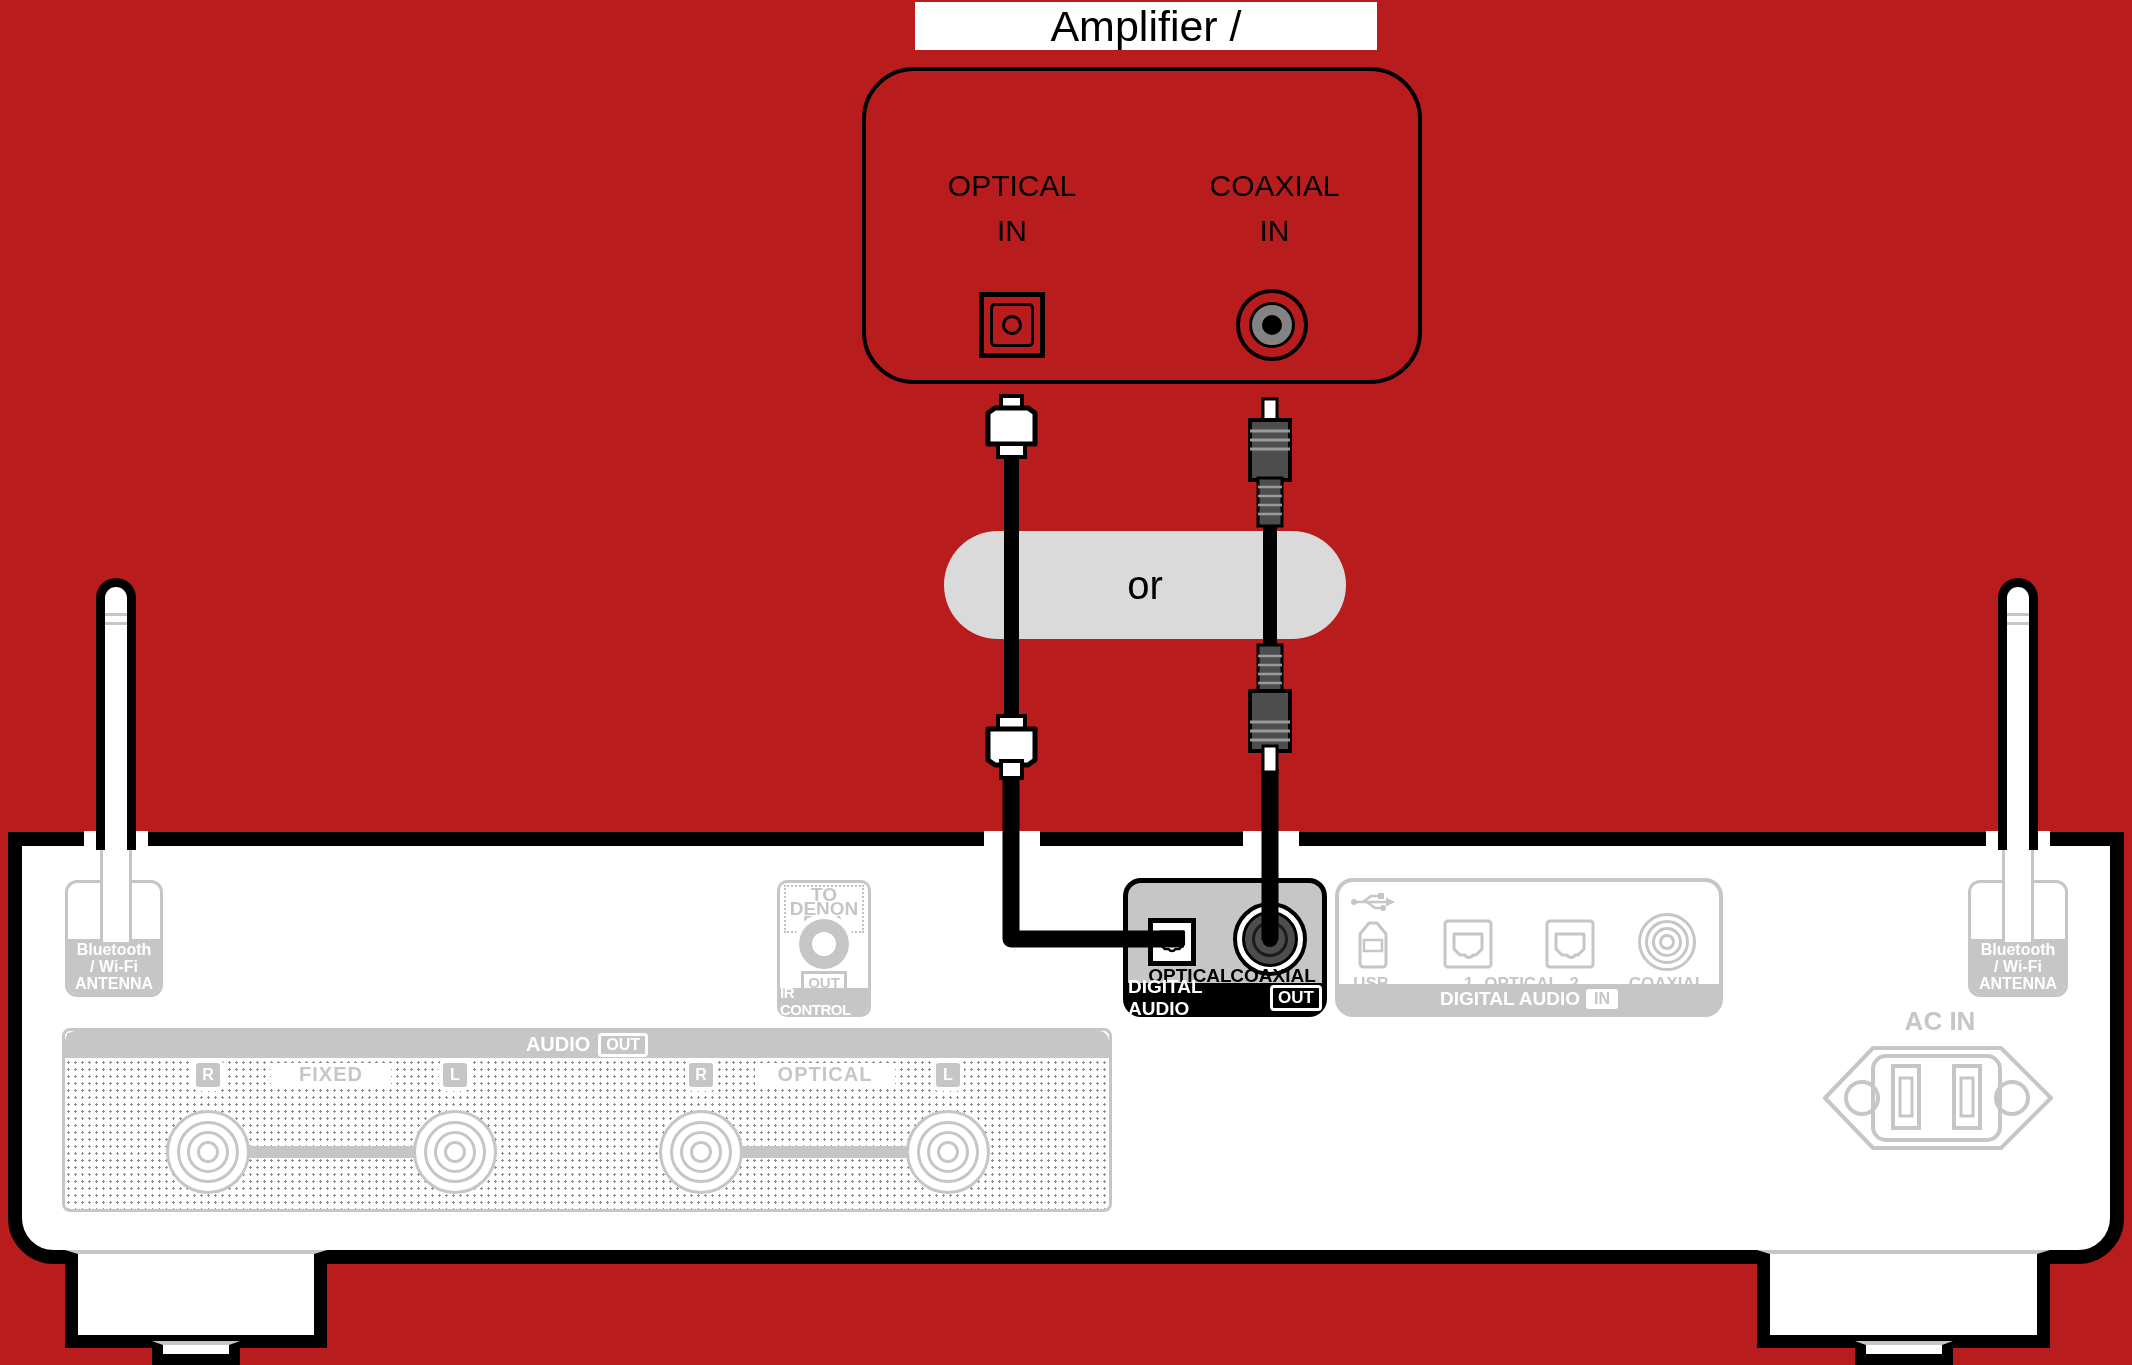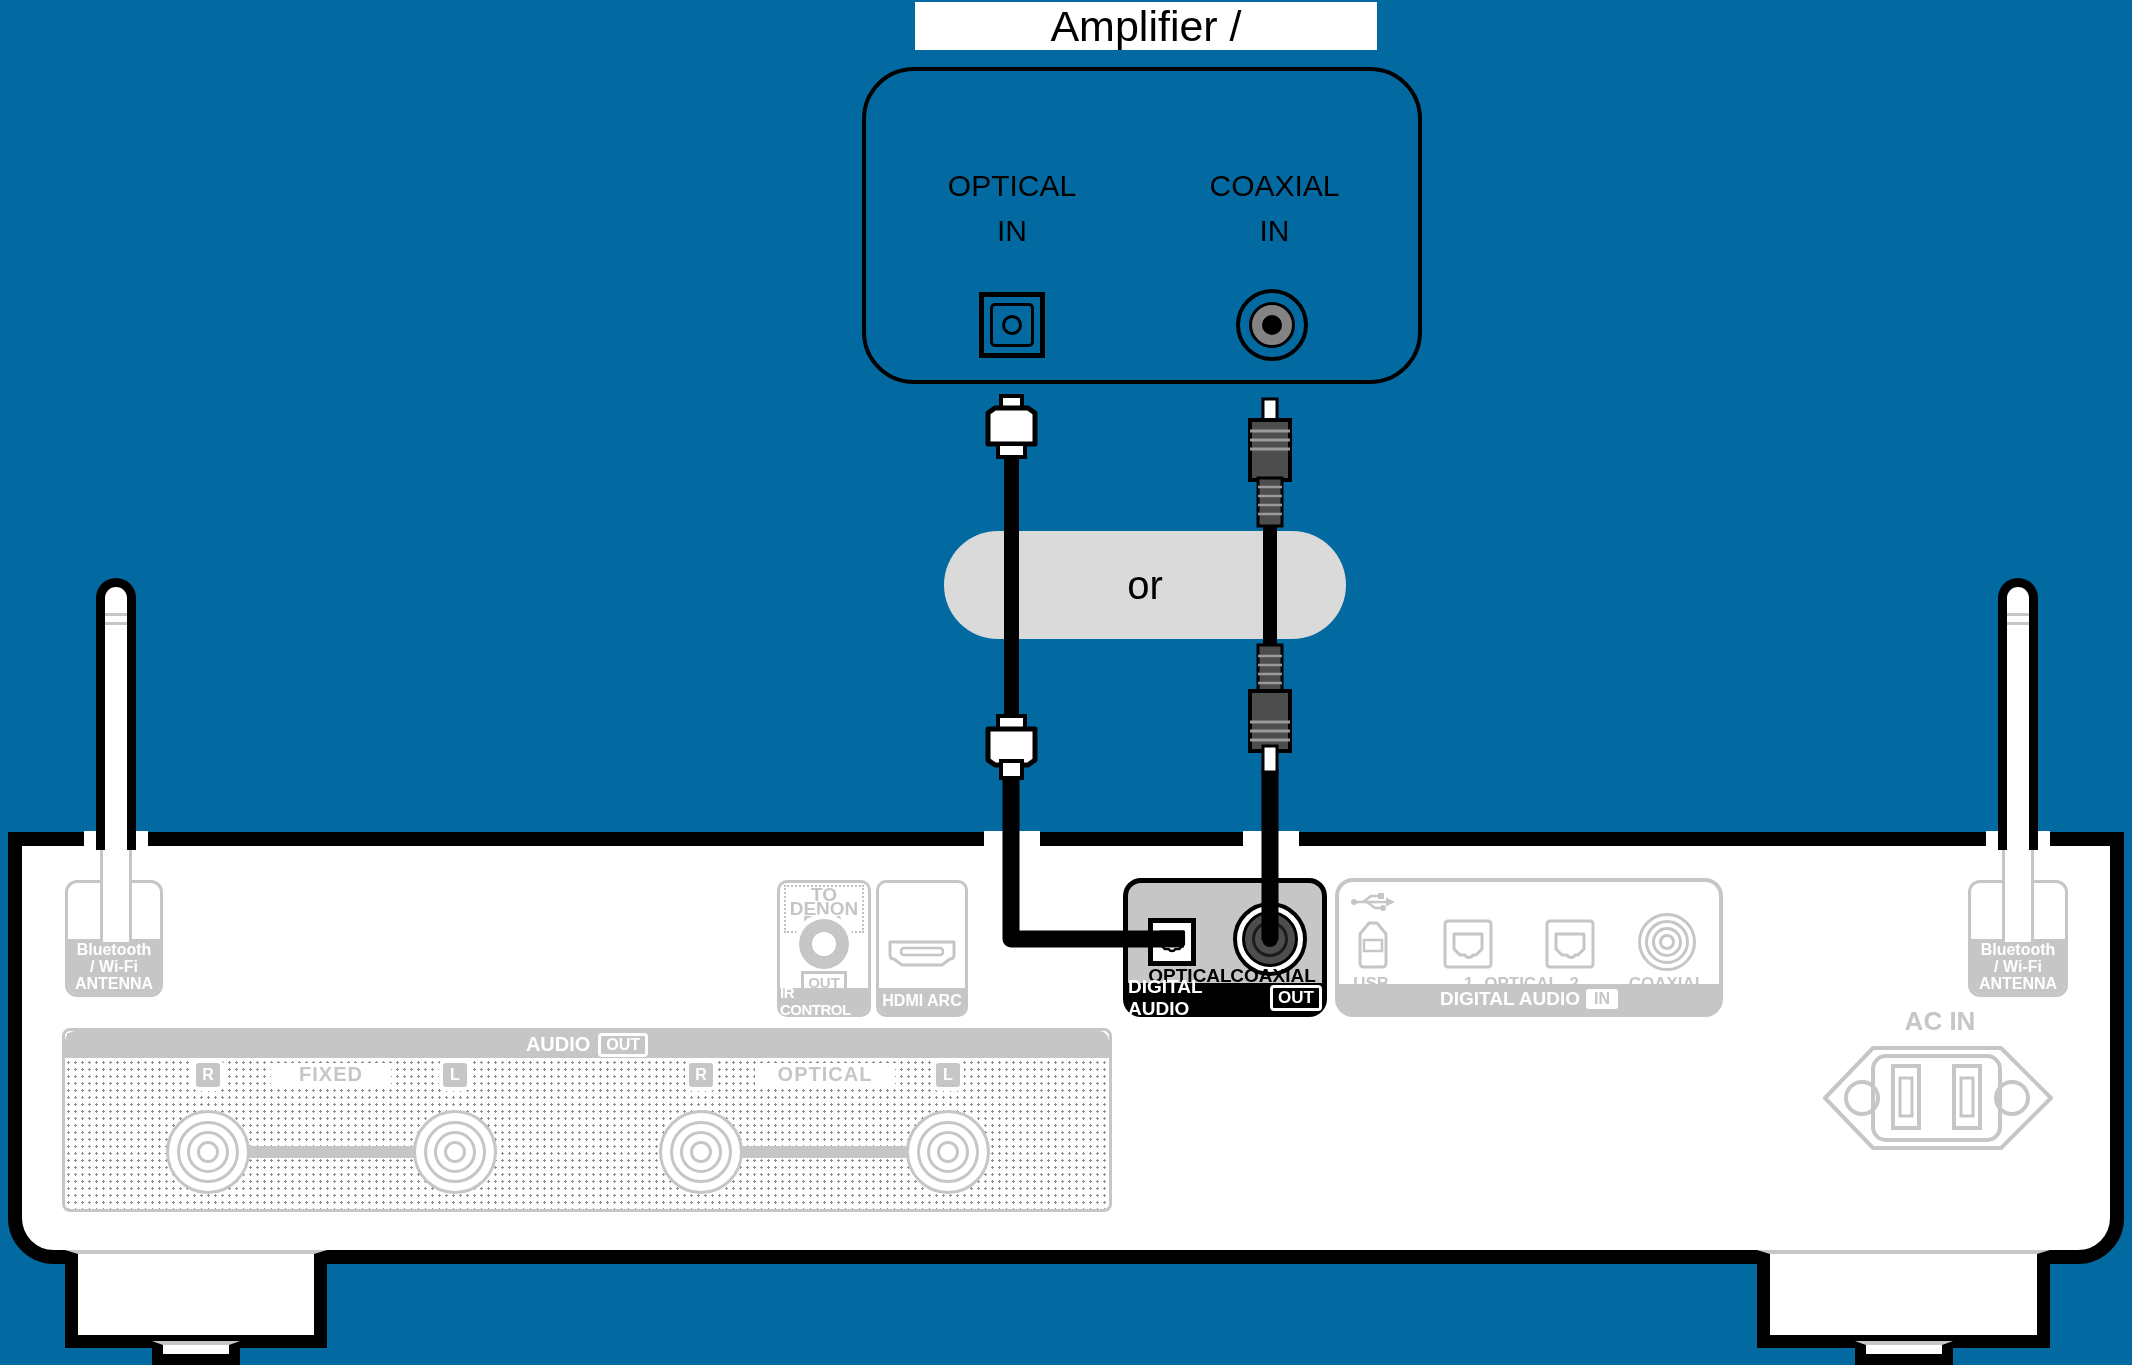--- a/index.html
+++ b/index.html
@@ -1,18 +1,18 @@
 <!DOCTYPE html>
 <html><head>
 <meta charset="utf-8">
 <style>
   * { margin:0; padding:0; box-sizing:border-box; }
   html,body { background:#fff; }
   body { font-family:"Liberation Sans","DejaVu Sans",sans-serif; color:#000; }
-  #root { position:relative; width:2132px; height:1365px; background:#0369a1; overflow:hidden; }
+  #root { position:relative; width:2132px; height:1365px; background:#b91c1c; overflow:hidden; }
   .abs { position:absolute; }
   :root { --g:#c6c6c6; --gd:#4d4d4d; --pill:#dadada; }
   .z1{z-index:1}.z2{z-index:2}.z3{z-index:3}.z5{z-index:5}.z6{z-index:6}.z7{z-index:7}
   .ctr { display:flex; align-items:center; justify-content:center; }
   .col { display:flex; flex-direction:column; align-items:center; justify-content:center; }
   .dots { background-color:#fff;
           background-image:radial-gradient(circle,#8f8f8f 1.2px,transparent 1.4px);
           background-size:7px 7px; }
   .grayb { border:3px solid var(--g); background:#fff; border-radius:10px; }
   .strip { position:absolute; left:0; right:0; bottom:0; height:26px; background:var(--g);
@@ -107,27 +107,20 @@
       <div>TO DENON</div>
       <div>PMA</div>
     </div>
     <div class="abs ctr" style="left:19px; top:36px; width:50px; height:50px; background:var(--g); border-radius:50%; box-shadow:0 0 0 5px #fff;">
       <div style="width:24px; height:24px; background:#fff; border-radius:50%;"></div>
     </div>
     <div class="abs ctr" style="left:21px; top:88px; width:46px; height:23px; border:3px solid var(--g); background:#fff; color:var(--g); font-weight:bold; font-size:15px;">OUT</div>
     <div class="strip" style="font-size:15px; letter-spacing:-0.5px;">IR CONTROL</div>
   </div>
 
-  <div class="abs z3 grayb" style="left:876px; top:880px; width:92px; height:137px;">
-    <svg class="abs" style="left:7px; top:56px;" width="72" height="30" viewBox="0 0 72 30">
-      <path d="M4,3 H68 V16 Q68,20 64,20 L56,26 H16 L8,20 Q4,20 4,16 Z" fill="#fff" stroke="#c6c6c6" stroke-width="3" stroke-linejoin="round"></path>
-      <rect x="15" y="9" width="42" height="7" rx="3" fill="none" stroke="#c6c6c6" stroke-width="2.5"></rect>
-    </svg>
-    <div class="strip" style="font-size:16px;">HDMI ARC</div>
-  </div>
 
 
   <div class="abs z3" style="left:1123px; top:878px; width:204px; height:139px; background:var(--g); border:5px solid #000; border-radius:18px;">
     <div class="abs ctr" style="left:20px; top:35px; width:48px; height:48px; background:#fff; border:5px solid #000;">
       <svg width="40" height="40" viewBox="0 0 48 48">
         <path d="M9,11 H39 V27 L33,33 H28 A4.5,4.5 0 0 1 20,33 H15 L9,27 Z" fill="none" stroke="#000" stroke-width="3" stroke-linejoin="round"></path>
       </svg>
     </div>
     <div class="abs ctr" style="left:105px; top:19px; width:74px; height:74px; background:#fff; border:4px solid #000; border-radius:50%;">
       <div class="ctr" style="width:56px; height:56px; background:var(--gd); border:3px solid #000; border-radius:50%;">

